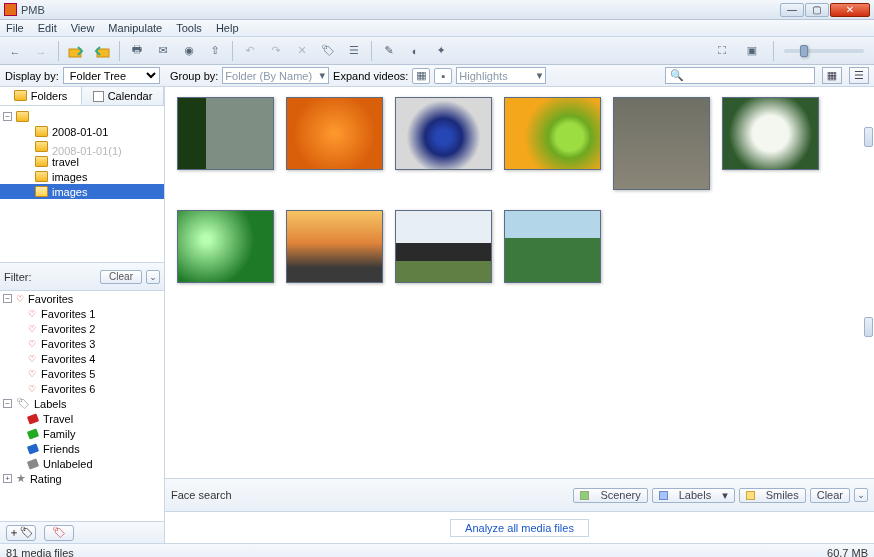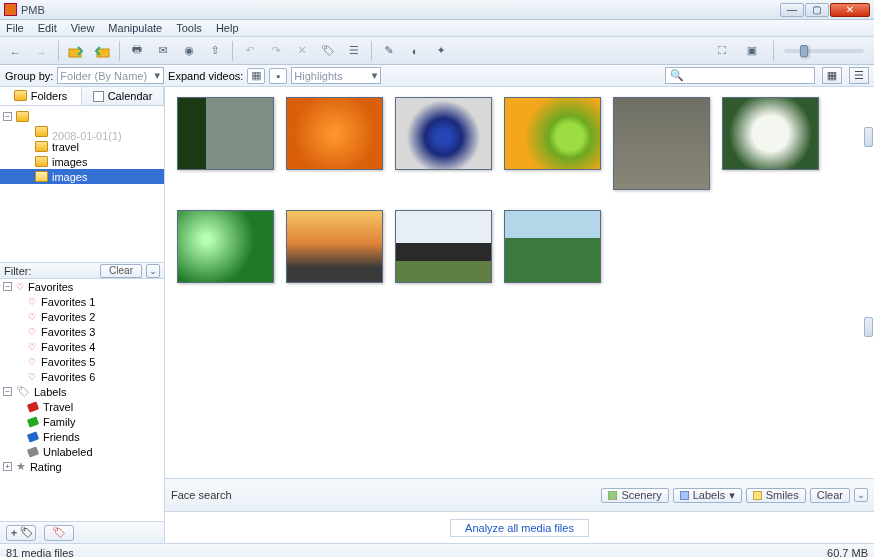--- a/index.html
+++ b/index.html
@@ -48,21 +48,21 @@
 
 
 .tree { flex:0 0 156px; overflow:auto; padding:3px 0;}
 .node { display:flex; align-items:center; height:15px; padding: 0 3px; gap:4px; white-space:nowrap;}
 .node.sel { background:#3470d4; color:#fff;}
 .node.sel .ficon { background: linear-gradient(#ffeeb0,#ffd050);}
 .node .dim { color:#b8b8b8;margin-top:8px;}
 .expander { width:9px; height:9px; border:1px solid #99a; font-size:8px; line-height:7px; text-align:center; color:#556; background:#fff;} .spacer2 { width:28px; }
 
 
-.panelhead { height:17px; background:linear-gradient(#f6f9fc,#e7eef7); border-top:1px solid #c9d6e6; border-bottom:1px solid #c9d6e6; display:flex; align-items:center; padding:0 4px; gap:4px;}
+.panelhead { height:29px; background:linear-gradient(#f6f9fc,#e7eef7); border-top:1px solid #c9d6e6; border-bottom:1px solid #c9d6e6; display:flex; align-items:center; padding:0 4px; gap:4px;}
 .panelhead .title { flex:1; color:#333;}
 .panelhead .clearbtn { height:14px; padding: 0 8px; border:1px solid #9fb4cc; background:linear-gradient(#fdfdfd,#e7eef7); border-radius:2px; font-size:10px; color:#555;}
 .panelhead .chev { width:14px; height:14px; border:1px solid #9fb4cc; background:linear-gradient(#fdfdfd,#e7eef7); border-radius:2px; text-align:center; font-size:9px; line-height:12px; color:#556;}
 
 .filterbody { flex:1; overflow:auto; background:#fff;}
 .fgroup { border-bottom: none;}
 .fghead { display:flex; align-items:center; height:15px; padding:0 3px; gap:4px;}
 .fitem { display:flex; align-items:center; height:15px; padding:0 3px 0 28px; gap:5px;}
 .heart { color:#d33; font-size:9px;}
 .tag { width:10px; height:8px; transform: rotate(-20deg); border-radius:1px;}
@@ -75,21 +75,21 @@
 .thumbs { flex:1; overflow:auto; padding: 10px 0 0 12px; position:relative;}
 .thumbrow { display:flex; gap:12px; margin-bottom:20px;}
 .thumb { width:97px; height:73px; border:1px solid #5a6d84; box-shadow:1px 1px 3px rgba(0,0,0,.25); background:#888;}
 .thumb.tall { height:93px;}
 .scroll-tick { position:absolute; right:1px; width:9px; height:20px; background:linear-gradient(#e8eef6,#cfdaea); border:1px solid #9fb4cc; border-radius:2px;}
 
 
 .facebar { height:33px; border-top:1px solid #c9d6e6; background:linear-gradient(#f6f9fc,#eaf0f8); display:flex; align-items:center; padding:0 6px; gap:4px;}
 .facebar .label { flex:0 0 auto; color:#333;}
 .facebar .spacer { flex:1;}
-.facebtn { height:15px; padding:0 6px; border:1px solid #9fb4cc; background:linear-gradient(#fdfdfd,#e7eef7); border-radius:2px; display:flex; align-items:center; gap:4px; color:#445;}
+.facebtn { height:15px; padding:0 6px; border:1px solid #9fb4cc; background:linear-gradient(#fdfdfd,#e7eef7); border-radius:2px; display:flex; align-items:center; gap:11px; color:#445;}
 .sq { width:9px; height:9px; border:1px solid #9a7;}
 .sq.green { background:#8cce79;} .sq.blue{background:#a3c4ff;border-color:#6e89c4;} .sq.yel{background:#ffe07a;border-color:#c9a640;}
 
 
 .analyze { height:32px; border-top:1px solid #c9d6e6; display:flex; align-items:center; justify-content:center; flex-direction:column; background:#fff; color:#333; position:relative;}
 .analyze .box { border:1px solid #c9d6e6; padding:2px 14px; text-align:center;}
 .analyze a { color:#1a57c9; text-decoration:none;}
 
 
 .status { height:18px; background:linear-gradient(#f6f9fc,#e7eef7); border-top:1px solid #c9d6e6; display:flex; align-items:center; padding:0 6px; color:#333;}
@@ -155,20 +155,24 @@
     <div class="tbtn">⛶</div>
     <div class="tbtn">▣</div>
     <div class="tsep"></div>
     <div class="slider">
         <div class="thumb"></div>
       </div>
   </div>
 </div>
 
 <div class="optrow">
+  <div class="left">
+    <span>Display by:</span>
+    <select style="flex:1"><option>Folder Tree</option></select>
+  </div>
   <div class="right">
     <span>Group by:</span>
     <div class="combo">
         <span>Folder (By Name)</span>
       </div>
     <span>Expand videos:</span>
     <div class="tbtn" style="height:16px;width:18px;border:1px solid #9fb4cc;background:#fff">▦</div>
     <div class="tbtn" style="height:16px;width:18px;border:1px solid #9fb4cc;background:#fff">▪</div>
     <div class="combo">
         <span>Highlights</span>
@@ -190,20 +194,25 @@
       <div class="stab">
           <span style="width:11px;height:11px;border:1px solid #888;background:#fff"></span>
           <span>Calendar</span>
         </div>
     </div>
 
     <div class="tree">
       <div class="node">
           <span class="expander">−</span>
           <span class="ficon"></span>
+        </div>
+      <div class="node">
+          <span class="spacer2"></span>
+          <span class="ficon"></span>
+          <span>2008-01-01</span>
         </div>
       <div class="node">
           <span class="spacer2"></span>
           <span class="ficon"></span>
           <span class="dim">2008-01-01(1)</span>
         </div>
       <div class="node">
           <span class="spacer2"></span>
           <span class="ficon"></span>
           <span>travel</span>

